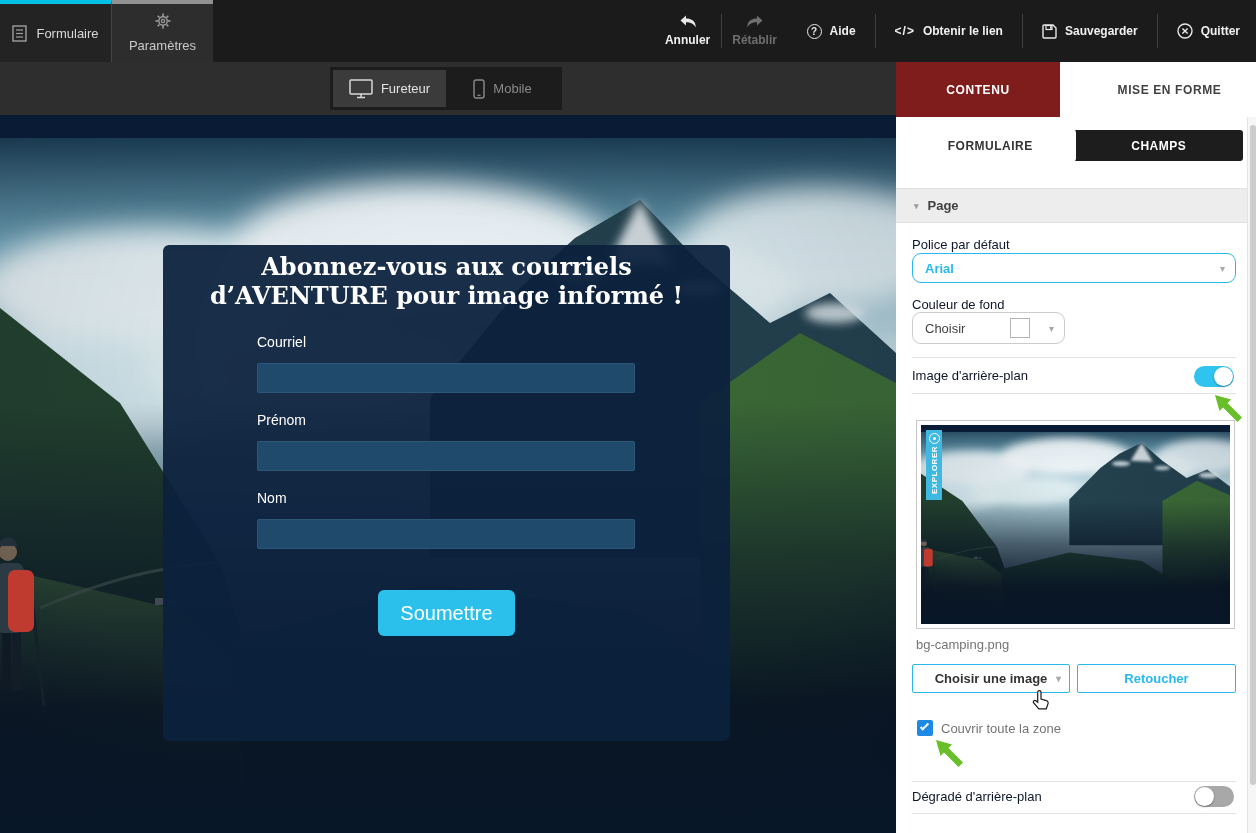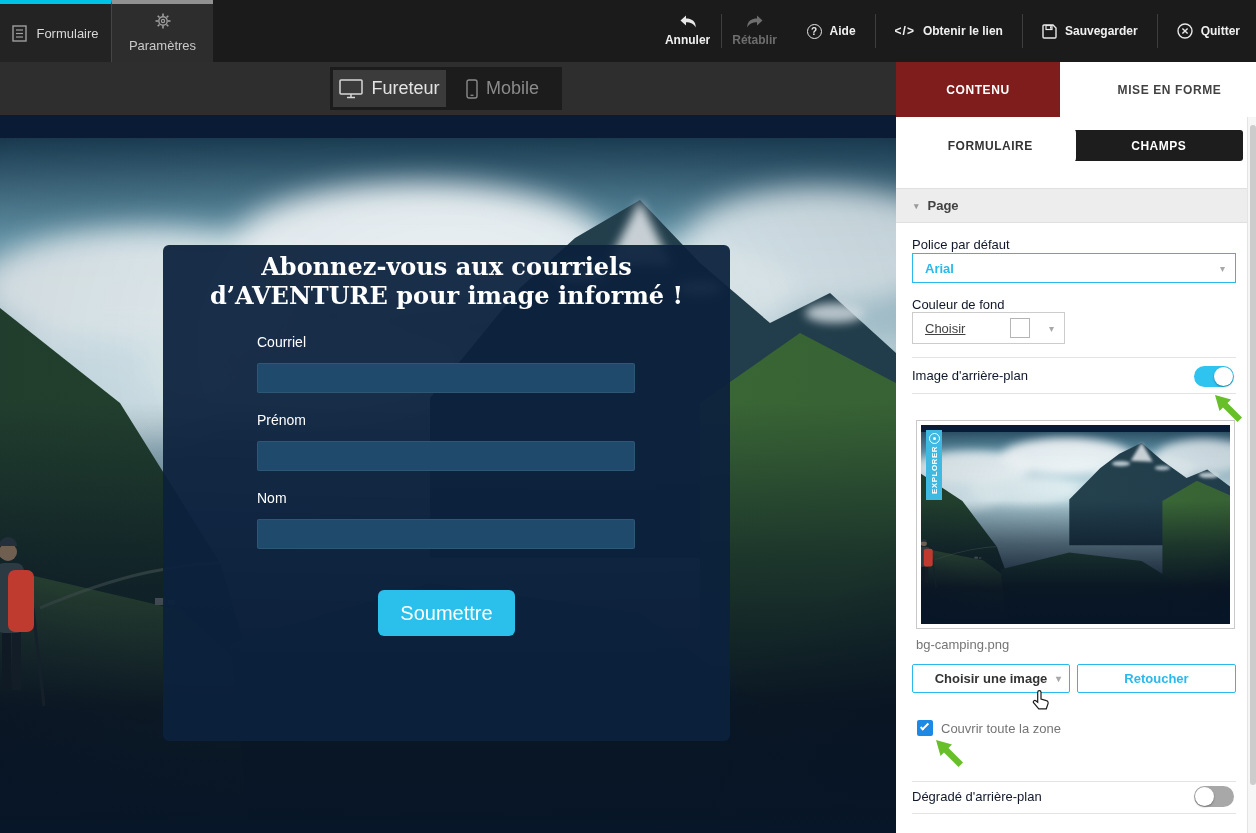--- a/index.html
+++ b/index.html
@@ -15,21 +15,21 @@
   .tool-divider { width:1px; height:34px; background:#3e3e3e; }
   .tool-stack { display:flex; flex-direction:column; align-items:center; gap:4px; width:66px; color:#f0f0f0; font-size:12px; font-weight:bold; cursor:pointer; }
   .tool-stack.disabled { color:#6e6e6e; }
   .tool-inline { display:flex; align-items:center; gap:8px; padding:0 19px; color:#f0f0f0; font-size:12px; font-weight:bold; white-space:nowrap; cursor:pointer; }
   .circle-icon { width:15px; height:15px; border:1.4px solid #e8e8e8; border-radius:50%; display:flex; align-items:center; justify-content:center; font-size:10px; font-weight:bold; color:#e8e8e8; }
   .code-glyph { font-size:12px; font-weight:bold; letter-spacing:1px; }
 
   
   .subheader { position:absolute; left:0; top:62px; width:896px; height:53px; background:#2e2e2e; }
   .device-toggle { position:absolute; left:330px; top:5px; width:232px; height:43px; background:#1c1c1c; display:flex; padding:3px; }
-  .device-btn { flex:1; display:flex; align-items:center; justify-content:center; gap:8px; font-size:18px; cursor:pointer; }
+  .device-btn { flex:1; display:flex; align-items:center; justify-content:center; gap:8px; font-size:13px; cursor:pointer; }
   .device-btn.active { background:#3b3b3b; color:#e3e3e3; }
   .device-btn.inactive { color:#8a8a8a; }
 
   
   .canvas { position:absolute; left:0; top:115px; width:896px; height:718px; background:#0a1b36; overflow:hidden; }
   .photo { position:absolute; left:0; top:23px; width:896px; height:695px; }
   .form-card { position:absolute; left:163px; top:130px; width:567px; height:496px; background:rgba(12,33,61,0.94); border-radius:6px; }
   .form-title { position:absolute; left:0; top:7px; width:100%; text-align:center; color:#fff; font-family:"DejaVu Serif", serif; font-weight:bold; font-size:24px; line-height:29px; }
   .fp-label { position:absolute; left:94px; color:#fff; font-size:14px; }
   .fp-input { position:absolute; left:94px; width:378px; height:30px; background:#1f4a6b; border:1px solid rgba(255,255,255,0.07); border-radius:2px; }
@@ -40,21 +40,21 @@
   .ptab-contenu { left:896px; width:164px; background:#7f1d1d; color:#fff; }
   .ptab-mise { left:1083px; width:173px; background:#ffffff; color:#424242; }
   .panel-body { position:absolute; left:896px; top:117px; width:360px; height:716px; background:#fff; }
   .segmented { position:absolute; left:10px; top:13px; width:337px; height:31px; background:#1d1d1d; border-radius:3px; display:flex; }
   .seg { flex:1; display:flex; align-items:center; justify-content:center; font-size:12px; font-weight:bold; letter-spacing:0.5px; cursor:pointer; }
   .seg.active { background:#fff; color:#333; border-radius:3px; box-shadow:0 0 0 1px #fff; }
   .seg.inactive { color:#fff; }
   .section-header { position:absolute; left:0; top:71px; width:351px; height:35px; background:#ededed; border-top:1px solid #e0e0e0; border-bottom:1px solid #e0e0e0; display:flex; align-items:center; gap:9px; padding-left:18px; font-size:13px; font-weight:bold; color:#424242; cursor:pointer; }
   .tri { font-size:9px; color:#9a9a9a; }
   .flabel { position:absolute; left:16px; font-size:13px; color:#0f172a; }
-  .select-box { position:absolute; background:#fff; border-radius:0; display:flex; align-items:center; cursor:pointer; }
+  .select-box { position:absolute; background:#fff; border-radius:9px; display:flex; align-items:center; cursor:pointer; }
   .chev { position:absolute; right:10px; font-size:10px; color:#a8a8a8; }
   .divider { position:absolute; left:16px; width:324px; height:1px; background:#e3e3e3; }
   .toggle { position:absolute; left:298px; width:40px; height:21px; border-radius:11px; cursor:pointer; }
   .toggle .knob { position:absolute; top:1px; width:19px; height:19px; border-radius:50%; background:#fff; box-shadow:0 1px 2px rgba(0,0,0,0.35); }
   .toggle.on { background:#2fc3f0; } .toggle.on .knob { right:1px; }
   .toggle.off { background:#a8a8a8; } .toggle.off .knob { left:1px; }
   .thumb-box { position:absolute; left:20px; top:303px; width:319px; height:209px; border:1px solid #c9c9c9; background:#fff; padding:4px; }
   .thumb-inner { position:relative; width:309px; height:199px; overflow:hidden; }
   .thumb-topbar { position:absolute; left:0; top:0; width:100%; height:7px; background:#0a1b36; }
   .ribbon { position:absolute; left:5px; top:5px; width:16px; height:70px; background:#3fb9e2; display:flex; flex-direction:column; align-items:center; }
@@ -272,21 +272,21 @@
     </div>
 
     <div class="flabel" style="top:120px">Police par défaut</div>
     <div class="select-box" style="left:16px; top:136px; width:324px; height:30px; border:1px solid #29b9ec;">
       <span style="margin-left:12px; font-size:13px; font-weight:bold; color:#29b9ec;">Arial</span>
       <span class="chev">▾</span>
     </div>
 
     <div class="flabel" style="top:180px">Couleur de fond</div>
     <div class="select-box" style="left:16px; top:195px; width:153px; height:32px; border:1px solid #cccccc;">
-      <span style="margin-left:12px; font-size:13px; color:#424242;text-decoration:underline;">Choisir</span>
+      <span style="margin-left:12px; font-size:13px; color:#424242;">Choisir</span>
       <span class="swatch"></span>
       <span class="chev">▾</span>
     </div>
 
     <div class="divider" style="top:240px"></div>
     <div class="flabel" style="top:251px">Image d'arrière-plan</div>
     <div class="toggle on" style="top:249px">
         <div class="knob"></div>
       </div>
     <div class="divider" style="top:276px"></div>

